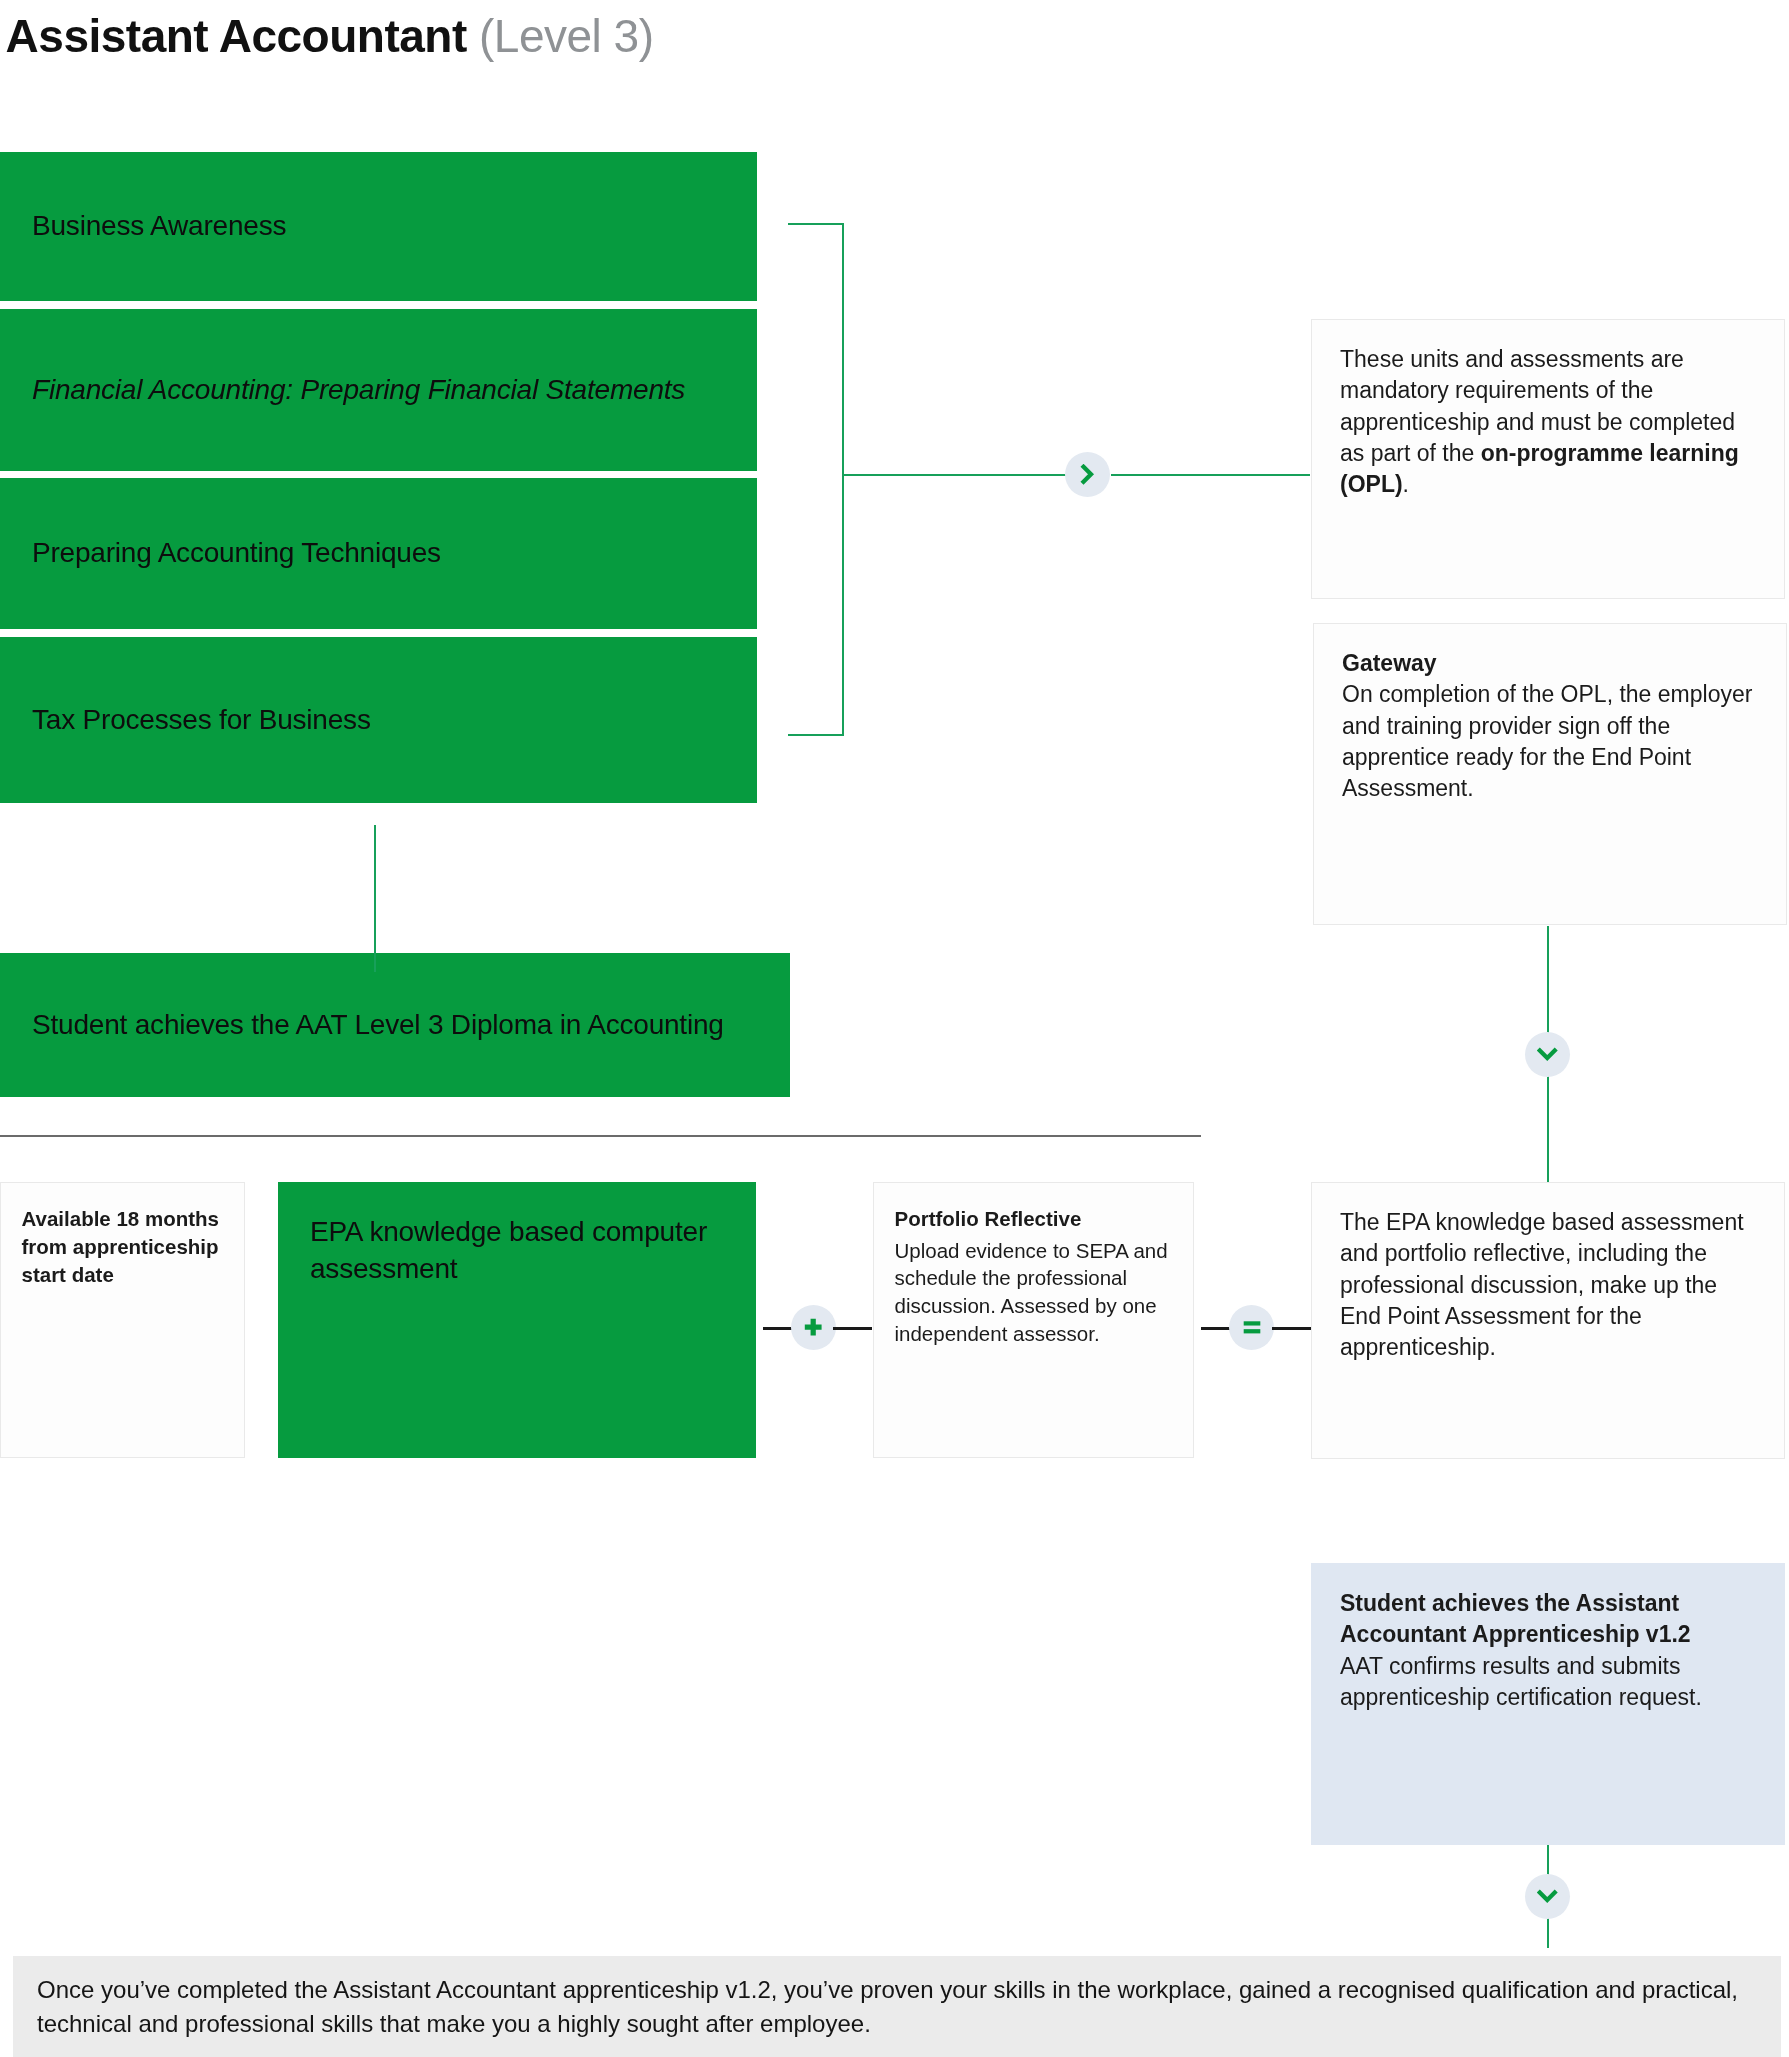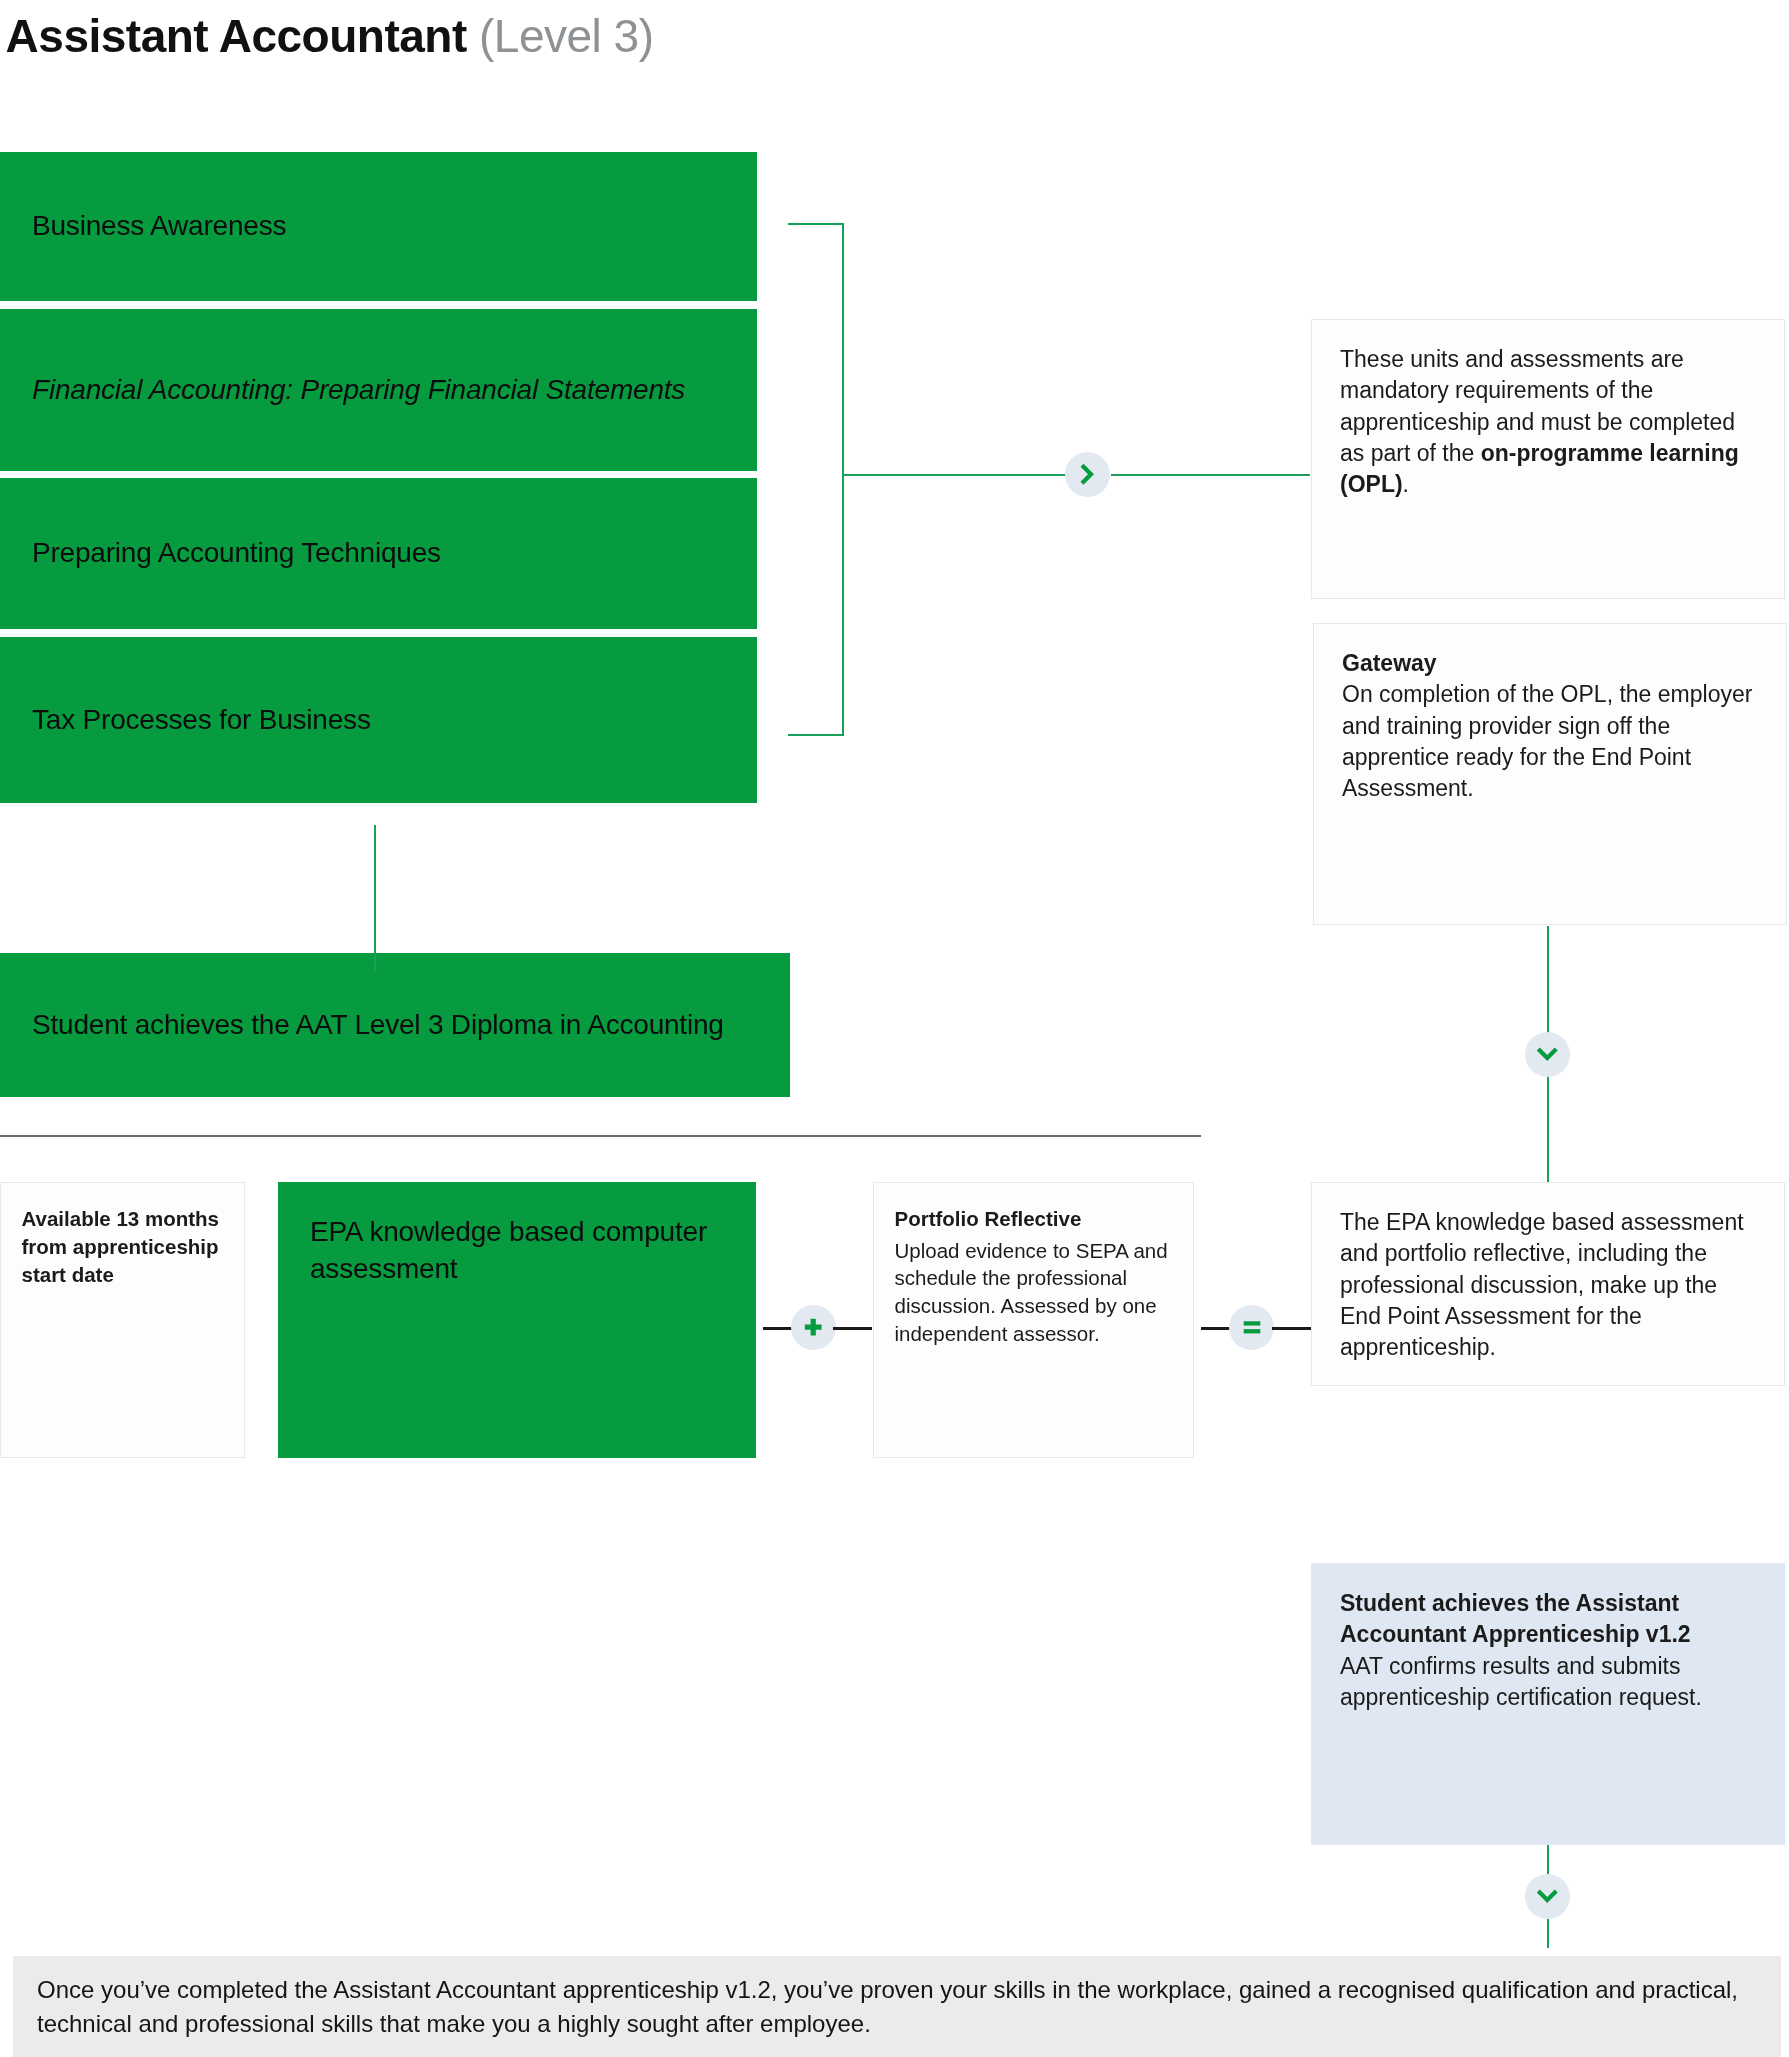--- a/index.html
+++ b/index.html
@@ -141,21 +141,21 @@
   <div class="vline" style="left:1547px; top:926px; height:256px;"></div>
   <div class="cicon" style="left:1525px; top:1032px;">
     <svg width="20.5" height="20.5" viewBox="0 0 22 22" aria-hidden="true">
       <path d="M3 7 L11 15 L19 7" fill="none" stroke="#069b3f" stroke-width="4.6" stroke-linecap="square" stroke-linejoin="miter"></path>
     </svg>
   </div>
 
   <div class="divider" style="left:0px; top:1135px; width:1201px;"></div>
 
   <div class="panel small" style="left:0px; top:1182px; width:245px; height:276px;">
-    <span class="hd">Available 13 months from apprenticeship start date</span>
+    <span class="hd">Available 18 months from apprenticeship start date</span>
   </div>
 
   <div class="green-box" style="left:278px; top:1182px; width:478px; height:276px; align-items:flex-start; padding-top:32px;">
     <span>EPA knowledge based computer assessment</span>
   </div>
 
   <div class="blackline" style="left:763px; top:1327px; width:30px;"></div>
   <div class="cicon" style="left:791px; top:1305px;">
     <svg width="22.4" height="22.4" viewBox="0 0 24 24" aria-hidden="true">
       <path d="M9.2 3 H14.8 V9.2 H21 V14.8 H14.8 V21 H9.2 V14.8 H3 V9.2 H9.2 Z" fill="#069b3f"></path>
@@ -170,21 +170,21 @@
 
   <div class="blackline" style="left:1201px; top:1327px; width:30px;"></div>
   <div class="cicon" style="left:1229px; top:1305px;">
     <svg width="24" height="18.6" viewBox="0 0 26 20" aria-hidden="true">
       <rect x="4" y="3.5" width="18" height="4.6" fill="#069b3f"></rect>
       <rect x="4" y="12" width="18" height="4.6" fill="#069b3f"></rect>
     </svg>
   </div>
   <div class="blackline" style="left:1272px; top:1327px; width:39px;"></div>
 
-  <div class="panel" style="left:1311px; top:1182px; width:474px; height:204px;">
+  <div class="panel" style="left:1311px; top:1182px; width:474px; height:277px;">
     <span class="bd">The EPA knowledge based assessment and portfolio reflective, including the professional discussion, make up the End Point Assessment for the apprenticeship.</span>
   </div>
 
   <div class="panel blue" style="left:1311px; top:1563px; width:474px; height:282px;">
     <span class="hd">Student achieves the Assistant Accountant Apprenticeship v1.2</span>
     <span class="bd">AAT confirms results and submits apprenticeship certification request.</span>
   </div>
 
   <div class="vline" style="left:1547px; top:1845px; height:103px;"></div>
   <div class="cicon" style="left:1525px; top:1874px;">

